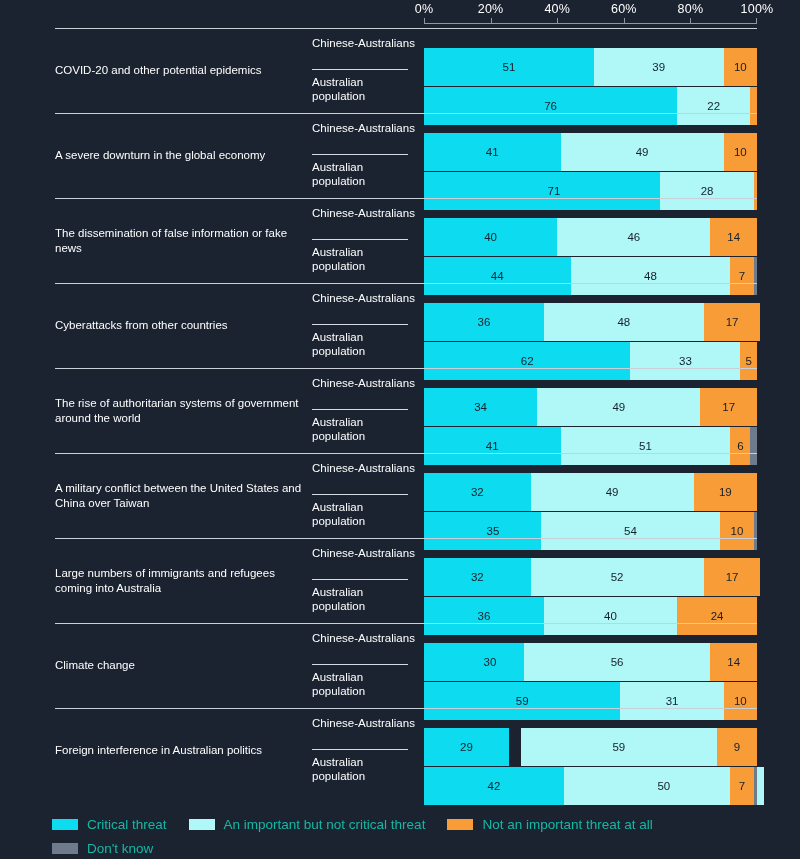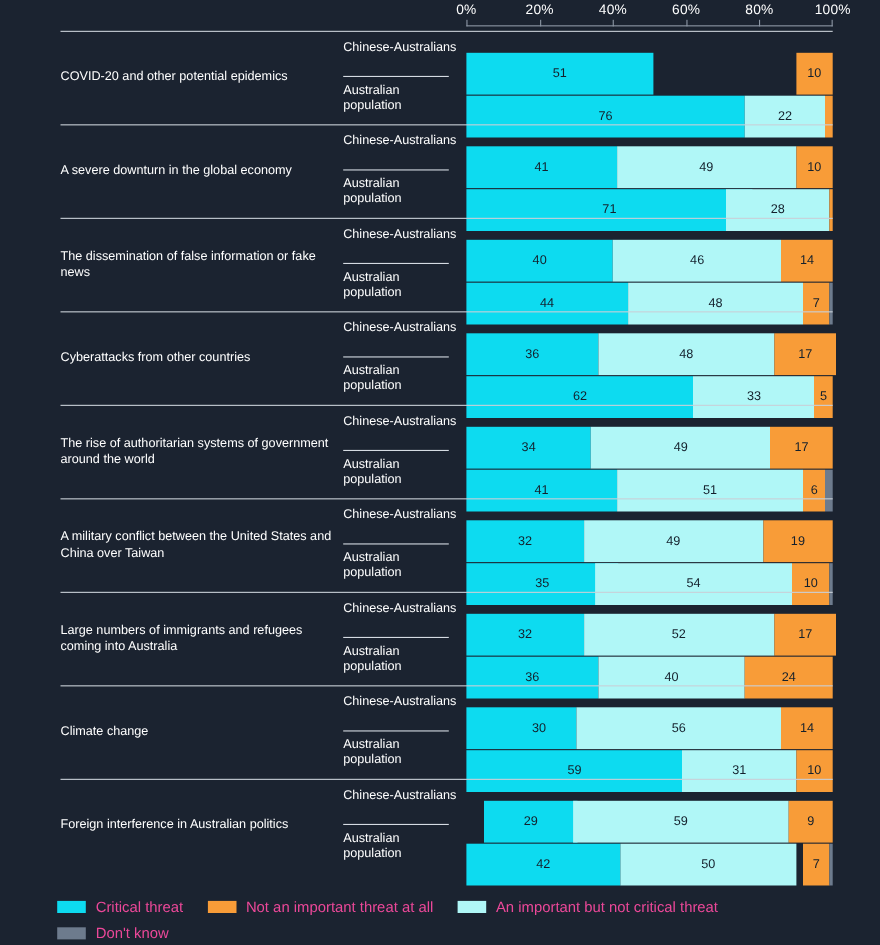--- a/index.html
+++ b/index.html
@@ -167,21 +167,21 @@
     height: 11px;
     margin-right: 9px;
     flex: none;
   }
   .legend-swatch.critical { background: #0ddbf0; }
   .legend-swatch.important { background: #b0f7f7; }
   .legend-swatch.notimportant { background: #f89c38; }
   .legend-swatch.dontknow { background: #6d7b8d; }
   .legend-text {
     font-size: 13.5px;
-    color: #ec4899;
+    color: #14b8a6;
     white-space: nowrap;
   }
 </style>
 </head>
 <body>
 
 <div class="chart-root">
 
   <div class="axis-header">
     <div class="axis-line"></div>
@@ -206,20 +206,21 @@
         <div class="row-divider"></div>
         <div class="cat-label">COVID-20 and other potential epidemics</div>
         <div class="series-col">
           <div class="series-name top">Chinese-Australians</div>
           <div class="series-name bottom">Australian population</div>
           <div class="series-sep"></div>
         </div>
         <div class="bars-area">
           <div class="bar top">
             <div class="seg critical" style="left: 0px; width: 169.83px;">51</div>
+            <div class="seg important" style="left: 169.83px; width: 129.87px;">39</div>
             <div class="seg notimportant" style="left: 299.7px; width: 33.3px;">10</div>
           </div>
           <div class="bar bottom">
             <div class="seg critical" style="left: 0px; width: 253.08px;">76</div>
             <div class="seg important" style="left: 253.08px; width: 73.26px;">22</div>
             <div class="seg notimportant" style="left: 326.34px; width: 6.66px;"></div>
           </div>
         </div>
       </div>
       <div class="cat-row">
@@ -375,47 +376,47 @@
       <div class="cat-row">
         <div class="row-divider"></div>
         <div class="cat-label">Foreign interference in Australian politics</div>
         <div class="series-col">
           <div class="series-name top">Chinese-Australians</div>
           <div class="series-name bottom">Australian population</div>
           <div class="series-sep"></div>
         </div>
         <div class="bars-area">
           <div class="bar top">
-            <div class="seg critical" style="left: 0px; width: 85px; margin-left: 16px;">29</div>
+            <div class="seg critical" style="left: 0px; width: 85px;">29</div>
             <div class="seg important" style="left: 96.57px; width: 196.47px;">59</div>
             <div class="seg notimportant" style="left: 293.04px; width: 39.96px;">9</div>
           </div>
           <div class="bar bottom">
             <div class="seg critical" style="left: 0px; width: 139.86px;">42</div>
-            <div class="seg important" style="left: 139.86px; width: 160px;">50</div>
+            <div class="seg important" style="left: 139.86px; width: 200px;">50</div>
             <div class="seg notimportant" style="left: 306.36px; width: 23.31px;">7</div>
             <div class="seg dontknow" style="left: 329.67px; width: 3.33px;"></div>
           </div>
         </div>
       </div>
     </div>
 
   <div class="legend">
     <div class="legend-line" id="legend-line-1">
         <div class="legend-item">
           <span class="legend-swatch critical"></span>
           <span class="legend-text">Critical threat</span>
         </div>
         <div class="legend-item">
+          <span class="legend-swatch important"></span>
+          <span class="legend-text">An important but not critical threat</span>
+        </div>
+        <div class="legend-item">
           <span class="legend-swatch notimportant"></span>
           <span class="legend-text">Not an important threat at all</span>
-        </div>
-        <div class="legend-item">
-          <span class="legend-swatch important"></span>
-          <span class="legend-text">An important but not critical threat</span>
         </div>
       </div>
     <div class="legend-line" id="legend-line-2">
         <div class="legend-item">
           <span class="legend-swatch dontknow"></span>
           <span class="legend-text">Don't know</span>
         </div>
       </div>
   </div>
 

